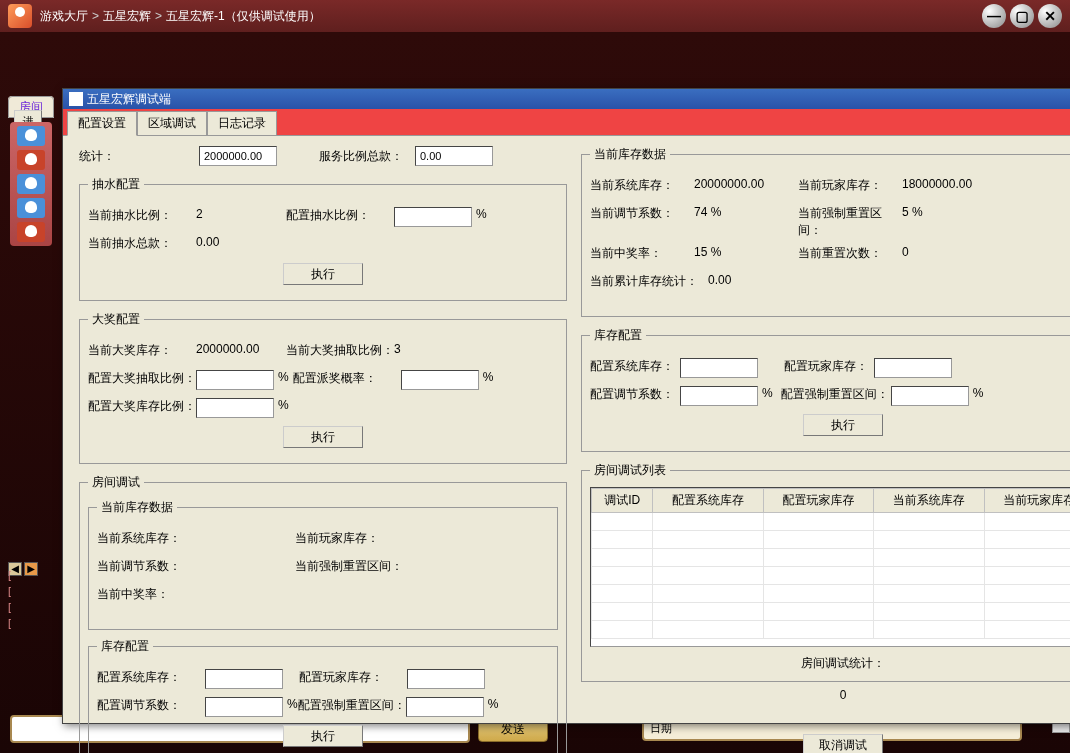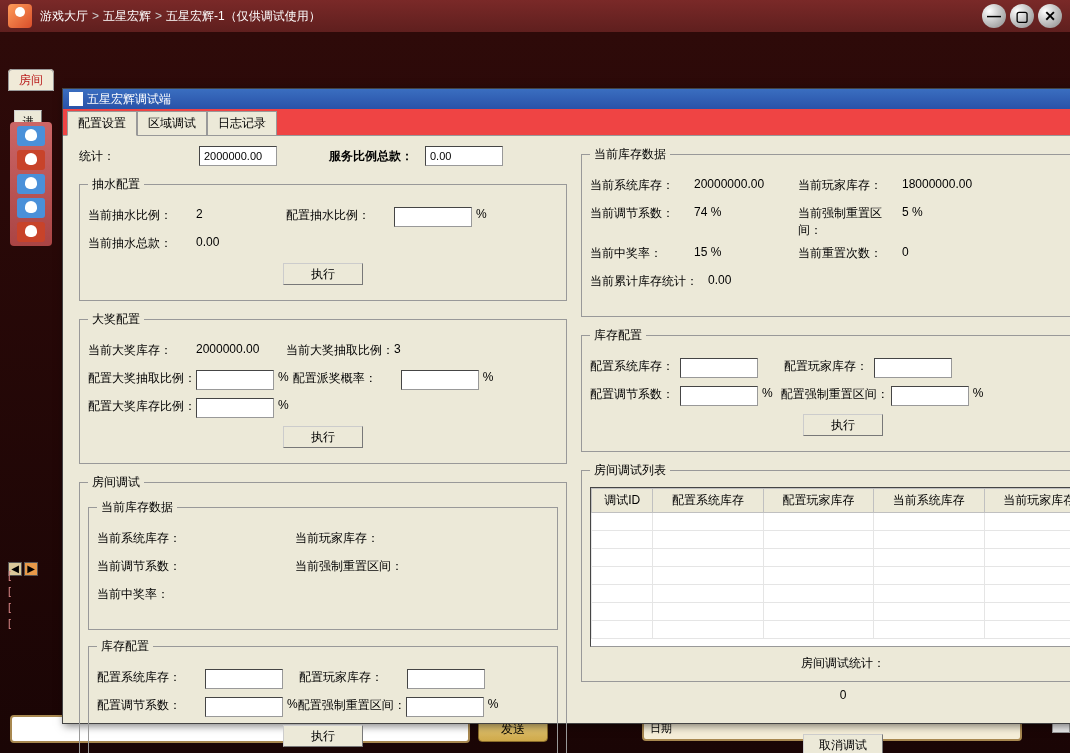--- a/index.html
+++ b/index.html
@@ -6,21 +6,21 @@
 body { font-family: "SimSun", "Microsoft YaHei", sans-serif; font-size: 12px; background: #000; overflow: hidden; }
 .outer-window { width: 1070px; height: 753px; background: #000; position: relative; }
 .outer-chrome { background: linear-gradient(#7a2928, #5f1f1e); height: 32px; display: flex; align-items: center; padding: 16px 8px; color: #fff; }
 .fox-icon { width: 24px; height: 24px; background: linear-gradient(135deg,#ff9c5a,#d94e2a); border-radius: 4px; margin-right: 8px; position: relative; }
 .fox-icon::before { content: ""; position: absolute; top: 3px; left: 7px; width: 10px; height: 10px; background: #fff; border-radius: 50%; }
 .breadcrumb { flex: 1; color: #fff; }
 .breadcrumb span.sep { color: #ccc; margin: 0 4px; }
 .win-controls { display: flex; gap: 4px; }
 .win-btn { width: 24px; height: 24px; border-radius: 50%; background: radial-gradient(circle at 30% 30%, #fff, #ccc 40%, #888); display: flex; align-items: center; justify-content: center; font-size: 14px; font-weight: bold; color: #000; cursor: pointer; }
 .outer-body { background: linear-gradient(180deg, #2e0a09, #1a0505); height: calc(100% - 32px); position: relative; padding: 4px; }
-.bg-tabs { position: absolute; top: 40px; left: 8px; color: #b91c1c; }
+.bg-tabs { position: absolute; top: 67px; left: 8px; color: #6d28d9; }
 .bg-tab { background: #f0ead8; border: 1px solid #999; border-radius: 4px 4px 0 0; padding: 3px 10px; font-size: 12px; }
 .bg-sidebar { position: absolute; top: 90px; left: 10px; width: 42px; background: linear-gradient(#c66,#a44); border-radius: 4px; }
 .avatar { width: 28px; height: 20px; margin: 4px auto; background: #4a90d9; border-radius: 3px; position: relative; }
 .avatar.red { background: #c8432a; }
 .avatar::before { content: ""; position: absolute; left: 8px; top: 3px; width: 12px; height: 12px; background: #fff; border-radius: 50% 50% 40% 40%; }
 .bg-left-list { position: absolute; top: 535px; left: 8px; color: #d88; font-size: 11px; line-height: 16px; }
 .bg-scroll-arrows { position: absolute; top: 530px; left: 8px; display: flex; gap: 2px; }
 .sc-arrow { width: 14px; height: 14px; background: #d9c89a; border: 1px solid #555; font-size: 10px; text-align: center; line-height: 12px; }
 .bg-bottom-bar { position: absolute; bottom: 10px; left: 10px; right: 10px; display: flex; gap: 8px; align-items: center; }
 .chat-input { flex: 1; height: 28px; background: #fff; border: 2px solid #a88850; border-radius: 4px; max-width: 460px; }
@@ -112,21 +112,21 @@
         <div class="mtab active">配置设置</div>
         <div class="mtab">区域调试</div>
         <div class="mtab">日志记录</div>
       </div>
       <div class="modal-body">
         <div class="left-col">
           <div class="top-row">
             <span class="lbl">统计：</span>
             <span style="width:60px;"></span>
             <input class="ro-input" readonly="" value="2000000.00" style="">
-            <span class="lbl" style="margin-left:40px;font-weight:bold;">服务比例总款：</span>
+            <span class="lbl" style="margin-left:30px;">服务比例总款：</span>
             <input class="ro-input" readonly="" value="0.00" style="">
           </div>
 
           <fieldset>
             <legend>抽水配置</legend>
             <div class="frow">
               <span class="fcell-label">当前抽水比例：</span>
               <span class="fcell-val">2</span>
               <span class="fcell-label2">配置抽水比例：</span>
               <input class="sm-input" style="">

